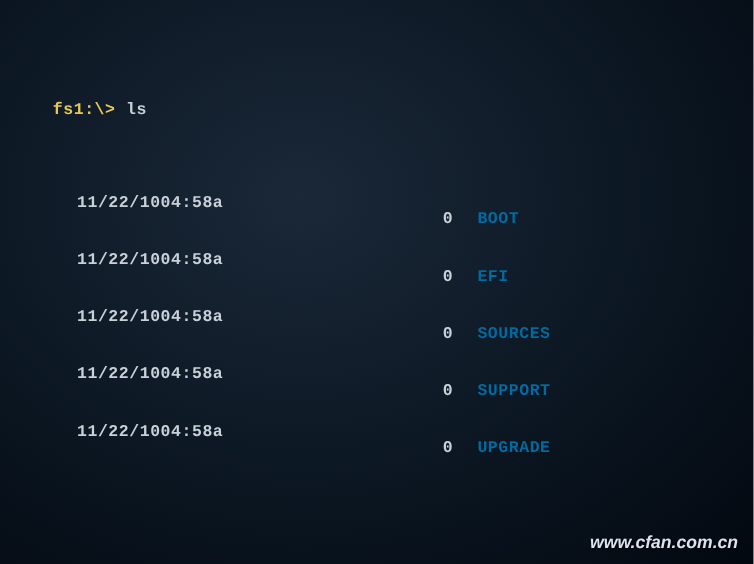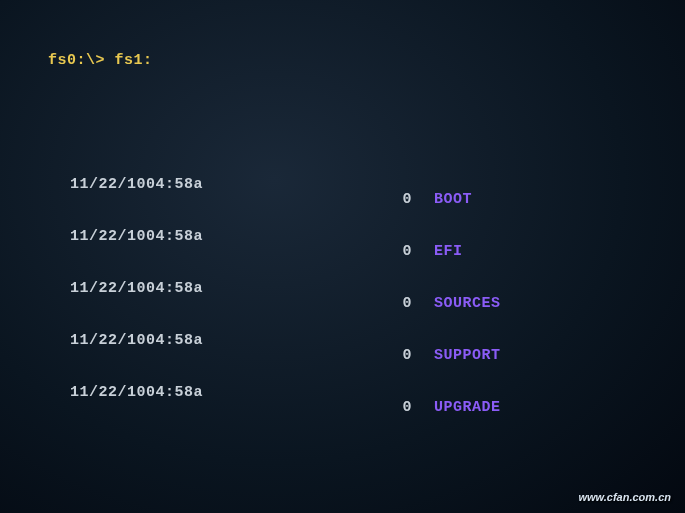--- a/index.html
+++ b/index.html
@@ -17,50 +17,50 @@
     letter-spacing: 0.5px;
   }
   .screen {
     padding: 28px 0 0 48px;
     white-space: pre;
     line-height: 22px;
   }
   .yellow { color: #e8c850; }
   .white  { color: #c8d0d8; }
   .gray   { color: #8a95a0; }
-  .blue   { color: #8b5cf6; }
+  .blue   { color: #0369a1; }
   .row {
     display: flex;
   }
   .row span { display: inline-block; }
   .c-date { width: 98px; text-align: right; }
   .c-time { width: 92px; }
   .c-type { width: 70px; }
   .c-size { width: 134px; text-align: right; }
   .c-gap  { width: 22px; }
   .c-name { }
   .watermark {
     position: absolute;
     right: 14px;
     bottom: 10px;
     color: #d8e4f0;
     font-family: Arial, sans-serif;
     font-style: italic;
     font-weight: bold;
-    font-size: 11px;
+    font-size: 16px;
     text-shadow: 1px 1px 2px #000;
     letter-spacing: 0;
   }
 </style>
 </head>
 <body>
 
 <div class="screen">
-<div><span class="yellow">fs0:\&gt;</span> <span class="yellow">fs1:</span></div>
 <div style="height:18px"></div>
+<div><span class="yellow">fs1:\&gt;</span> <span class="white">ls</span></div>
 <div style="height:18px"></div>
 <div id="listing"><div class="row white">  <span class="c-date">11/22/10</span><span class="c-time">04:58a</span><span class="c-type"><dir><span class="c-size">0</span><span class="c-gap"></span><span class="c-name blue">BOOT</span></dir></span></div><div class="row white">  <span class="c-date">11/22/10</span><span class="c-time">04:58a</span><span class="c-type"><dir><span class="c-size">0</span><span class="c-gap"></span><span class="c-name blue">EFI</span></dir></span></div><div class="row white">  <span class="c-date">11/22/10</span><span class="c-time">04:58a</span><span class="c-type"><dir><span class="c-size">0</span><span class="c-gap"></span><span class="c-name blue">SOURCES</span></dir></span></div><div class="row white">  <span class="c-date">11/22/10</span><span class="c-time">04:58a</span><span class="c-type"><dir><span class="c-size">0</span><span class="c-gap"></span><span class="c-name blue">SUPPORT</span></dir></span></div><div class="row white">  <span class="c-date">11/22/10</span><span class="c-time">04:58a</span><span class="c-type"><dir><span class="c-size">0</span><span class="c-gap"></span><span class="c-name blue">UPGRADE</span></dir></span></div></div>
 
 
 
 
 </div>
 
 <div class="watermark">www.cfan.com.cn</div>
 

